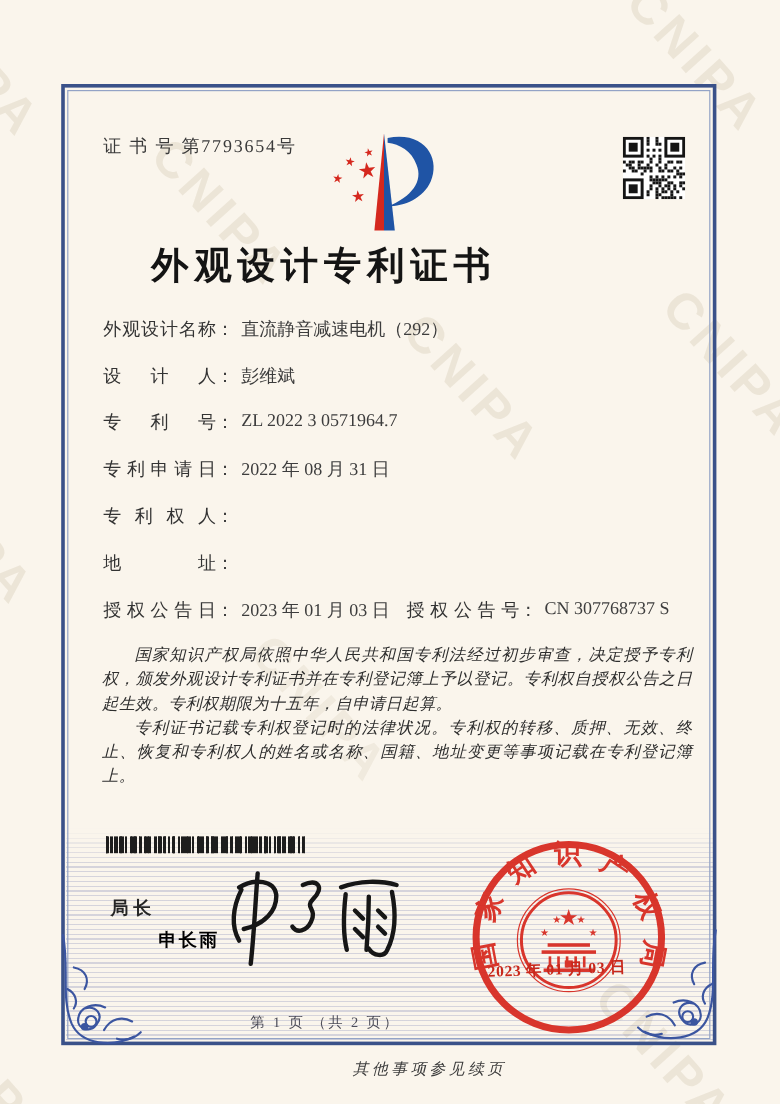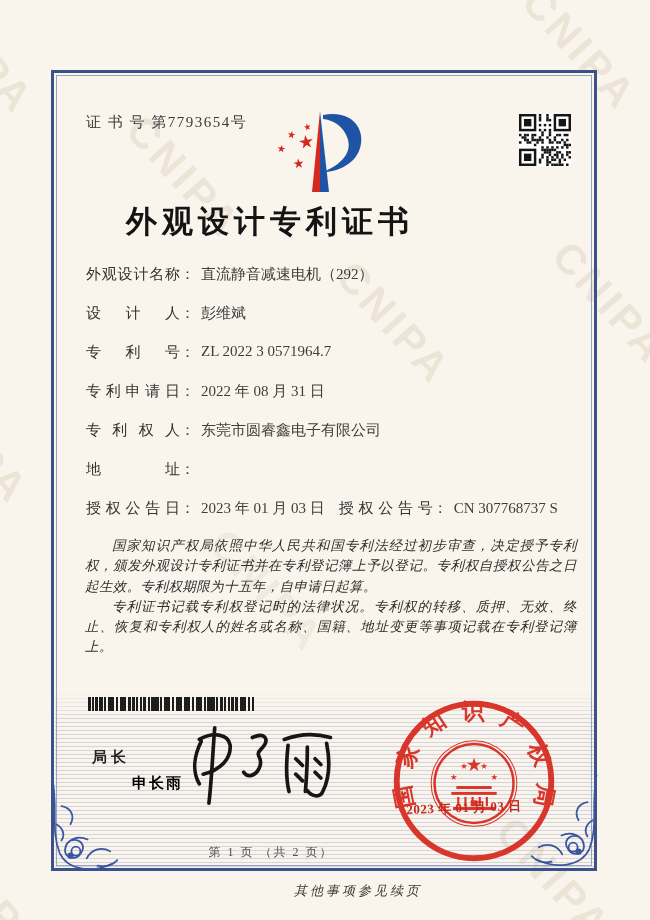--- a/index.html
+++ b/index.html
@@ -259,21 +259,20 @@
       <span class="fvalue">ZL 2022 3 0571964.7</span>
     </div>
     <div class="field">
       <span class="flabel">专利申请日</span>
         <span class="colon">：</span>
       <span class="fvalue">2022 年 08 月 31 日</span>
     </div>
     <div class="field">
       <span class="flabel">专利权人</span>
         <span class="colon">：</span>
-      <span class="fvalue">东莞市圆睿鑫电子有限公司</span>
     </div>
     <div class="field">
       <span class="flabel">地址</span>
         <span class="colon">：</span>
     </div>
     <div class="field">
       <span class="flabel">授权公告日</span>
         <span class="colon">：</span>
       <span class="fvalue">2023 年 01 月 03 日</span>
       <span class="pair2">

